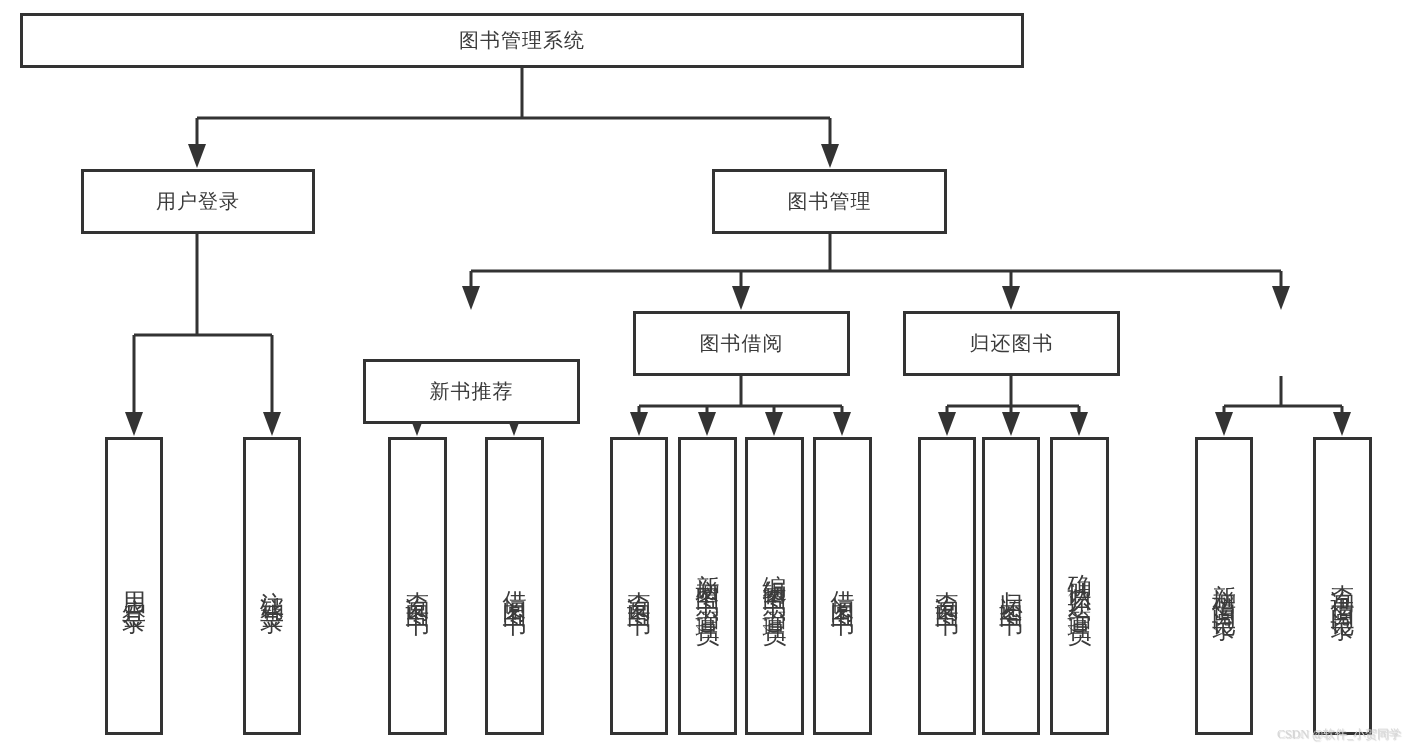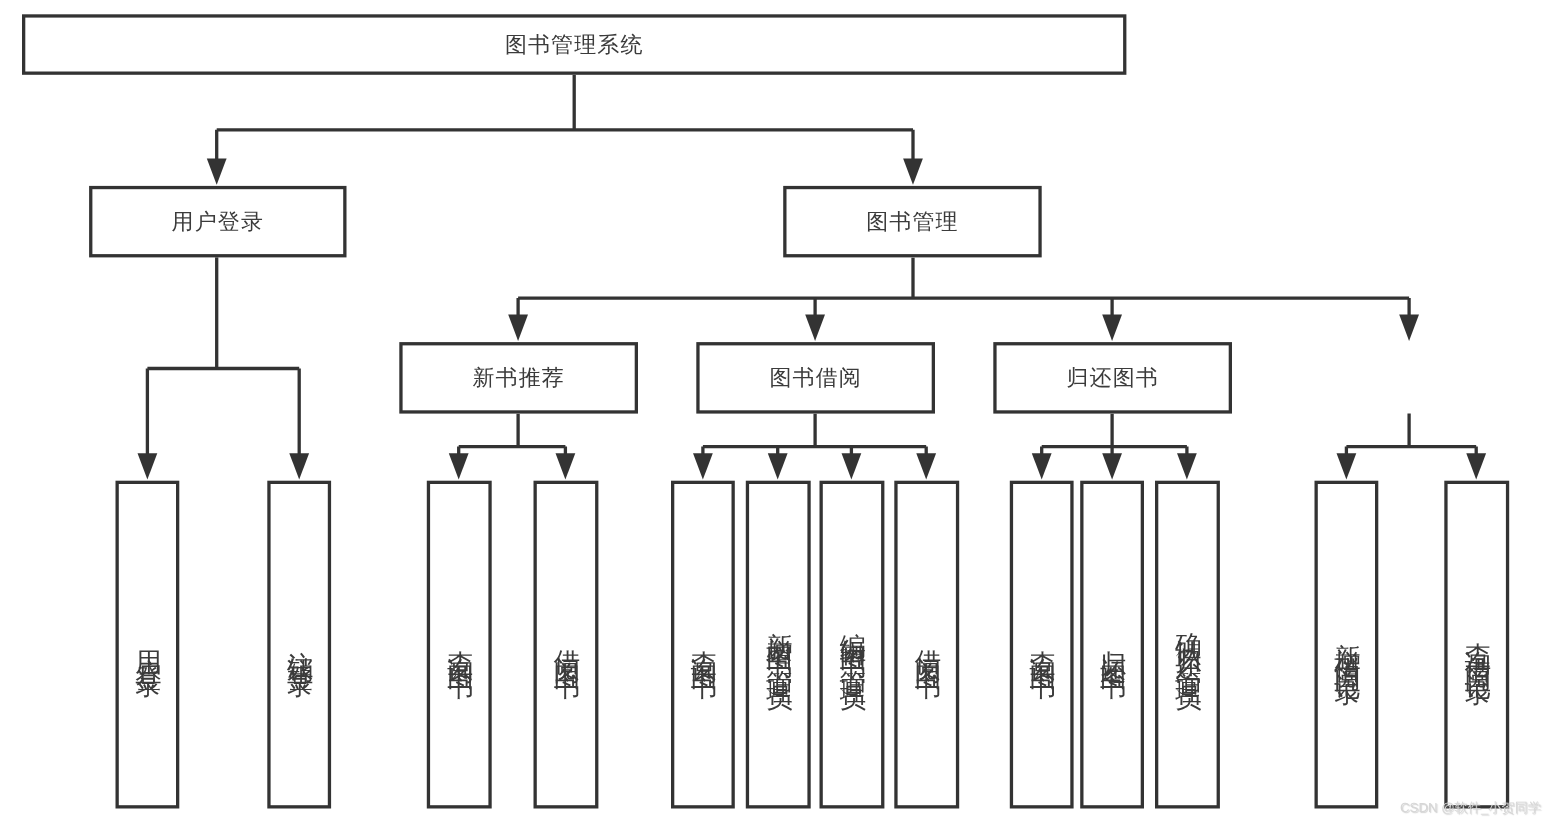--- a/index.html
+++ b/index.html
@@ -6,21 +6,21 @@
     --line:#333333;
     --text:#3b3b3b;
     --canvas:#ffffff;
     --watermark:#d6d6d6;
   }
   html,body{margin:0;padding:0;background:#fff;}
   #canvas{
     position:relative;
     width:1405px;height:747px;
     background:var(--canvas);
-    font-family:Liberation Sans, sans-serif;
+    font-family:Liberation Serif, serif;
     overflow:hidden;
   }
   #connectors{
     position:absolute;left:0;top:0;width:1405px;height:747px;
     color:var(--line);
     z-index:1;
   }
   .node{
     position:absolute;
     box-sizing:border-box;
@@ -44,21 +44,21 @@
     text-orientation:mixed;
     font-size:24px;
     letter-spacing:7px;
     line-height:1;
   }
   .root  {left:20px;  top:13px;  width:1004px; height:55px;}
   .lvl2  {top:169px;  height:65px;}
   .l2-a  {left:81px;  width:234px;}
   .l2-b  {left:712px; width:235px;}
   .lvl3  {top:311px;  height:65px; width:217px;}
-  .l3-a  {left:363px;}
+  .l3-a  {left:363px;margin-top:48px;}
   .l3-b  {left:633px;text-align:right;}
   .l3-c  {left:903px;}
   .l3-d  {left:1173px;}
   .leaf  {top:437px;  height:298px; width:59px;}
   .lf-1  {left:105px; width:58px;}
   .lf-2  {left:243px; width:58px;}
   .lf-3  {left:388px;}
   .lf-4  {left:485px;}
   .lf-5  {left:610px; width:58px;}
   .lf-6  {left:678px;}

